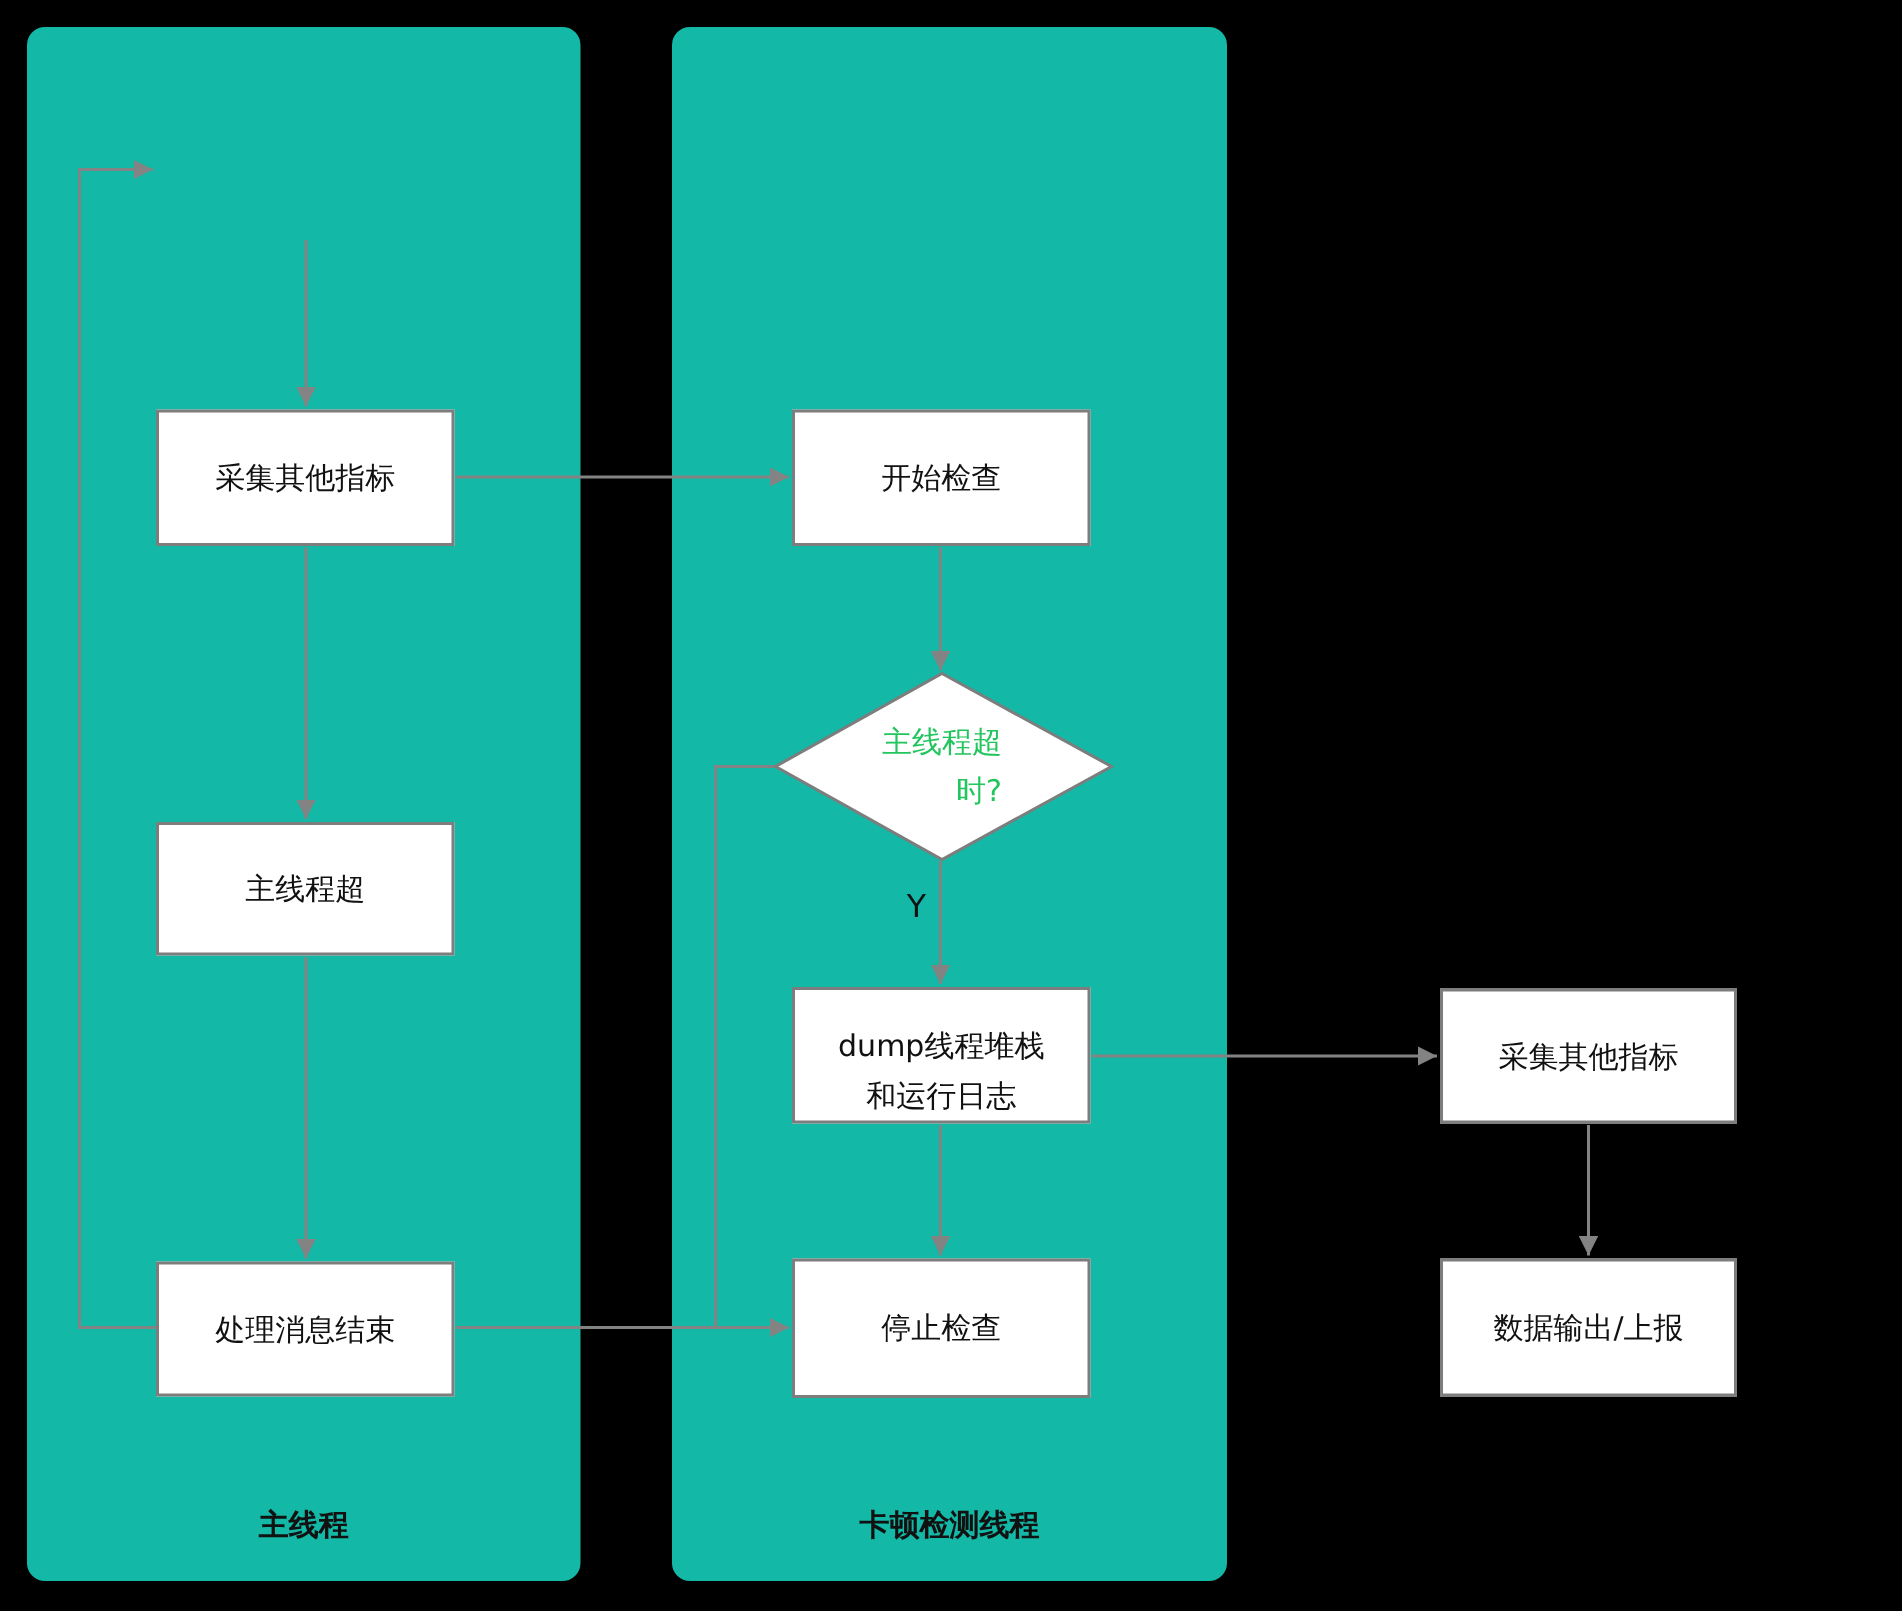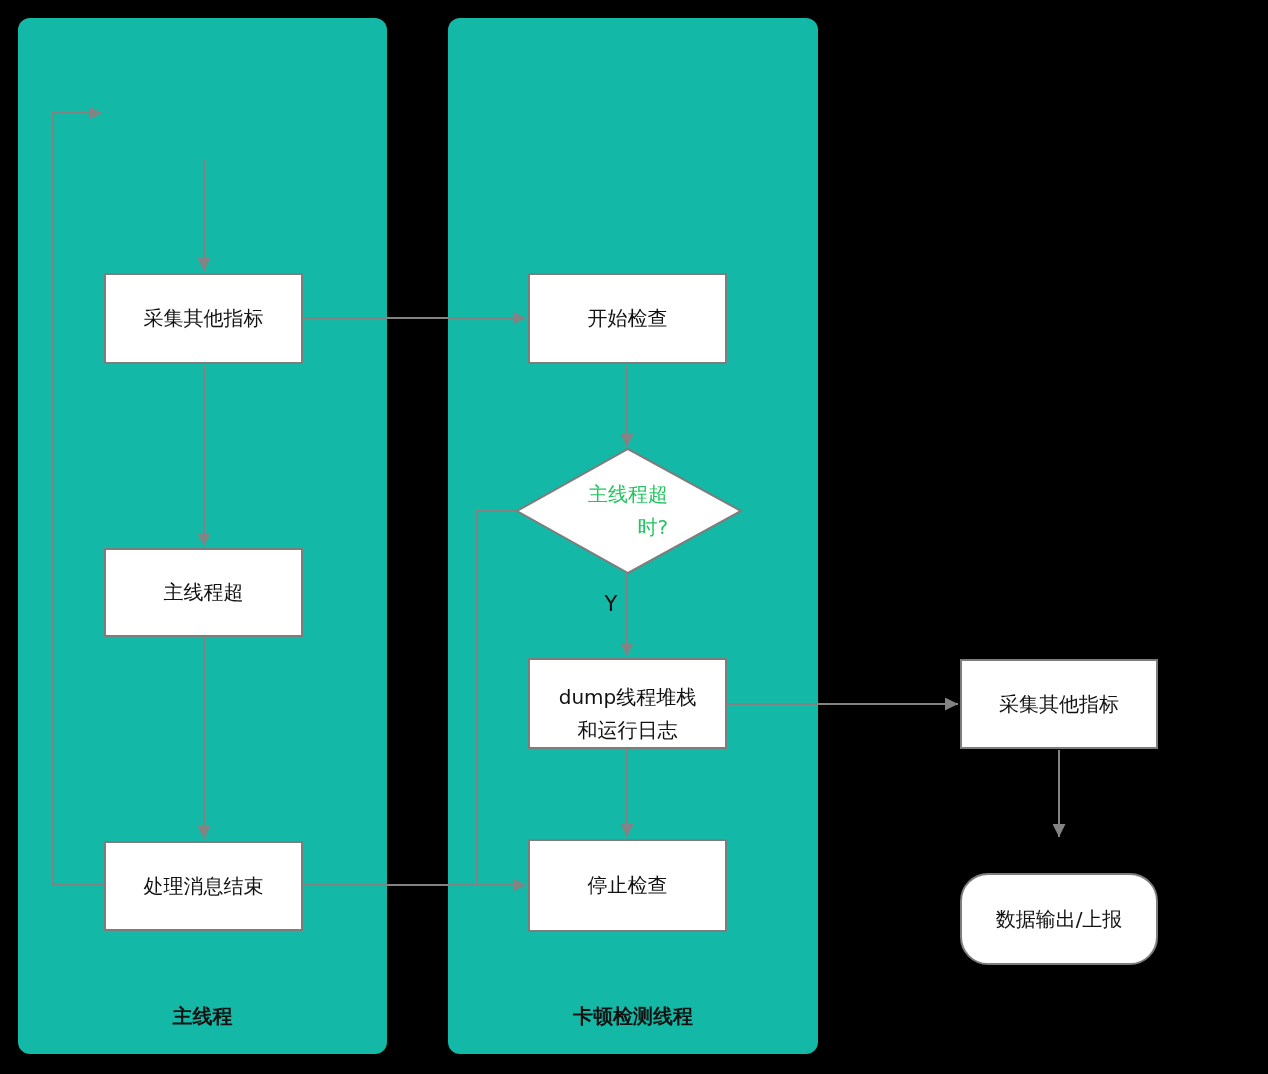--- a/index.html
+++ b/index.html
@@ -92,21 +92,21 @@
   }
   
   .n-main-loop   { left: 104px; top: 68px;  width: 199px; height: 91px; }
   .n-before-msg  { left: 104px; top: 273px; width: 199px; height: 91px; }
   .n-process-msg { left: 104px; top: 548px; width: 199px; height: 89px; }
   .n-end-msg     { left: 104px; top: 841px; width: 199px; height: 90px; }
   .n-start-check { left: 528px; top: 273px; width: 199px; height: 91px; }
   .n-dump        { left: 528px; top: 658px; width: 199px; height: 91px; align-items: flex-end; }
   .n-stop-check  { left: 528px; top: 839px; width: 199px; height: 93px; }
   .n-collect     { left: 960px; top: 659px; width: 198px; height: 90px; }
-  .n-output      { left: 960px; top: 873px; width: 198px; height: 92px; border-radius: 28px; }
+  .n-output      { left: 960px; top: 839px; width: 198px; height: 92px; }
 </style>
 </head>
 <body>
 
 <div class="stage">
 
   <div class="lane lane1">
     <div class="lane-title">主线程</div>
   </div>
   <div class="lane lane2">

